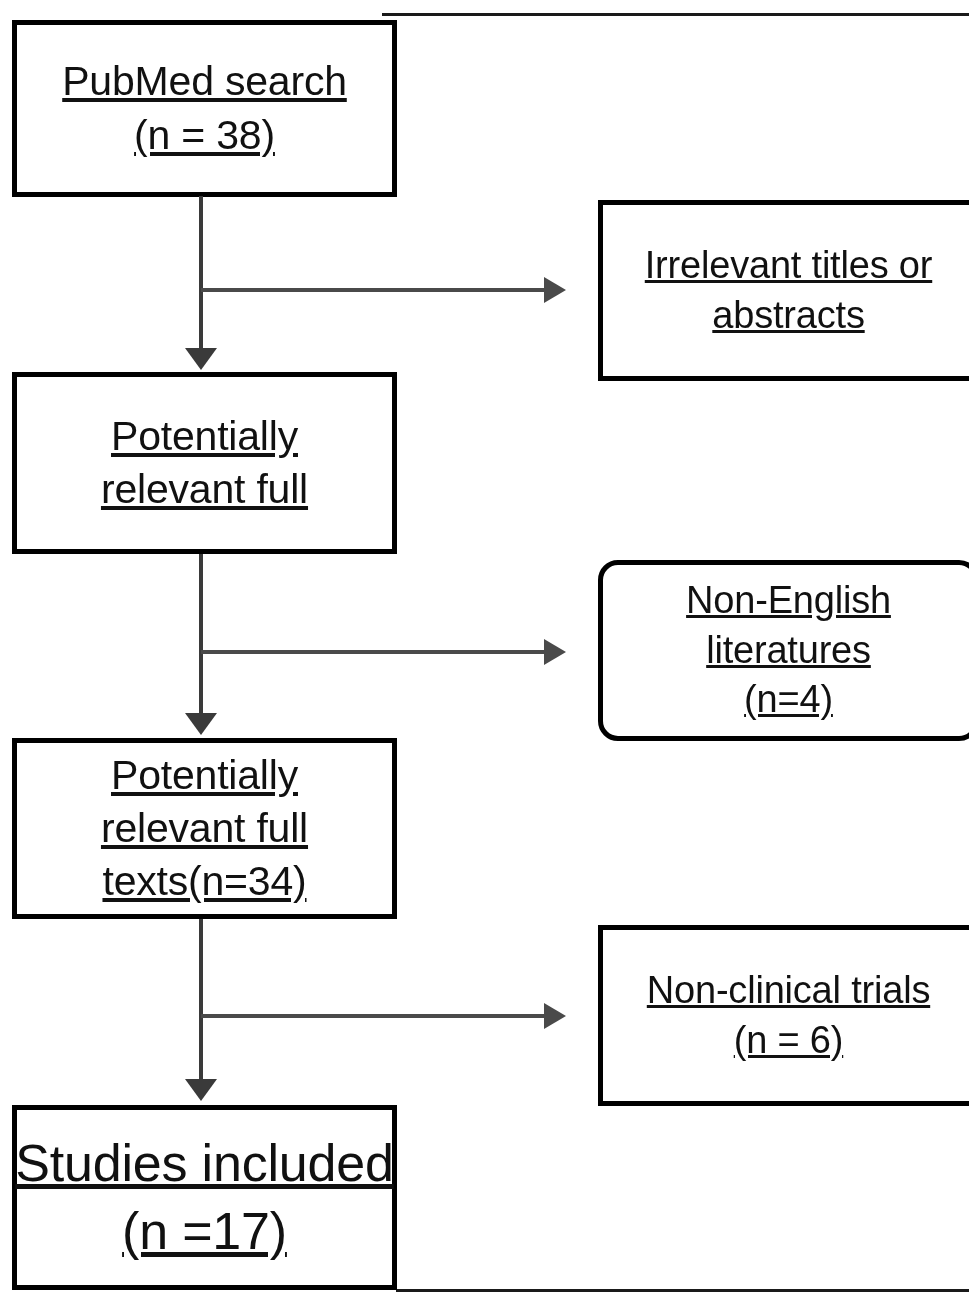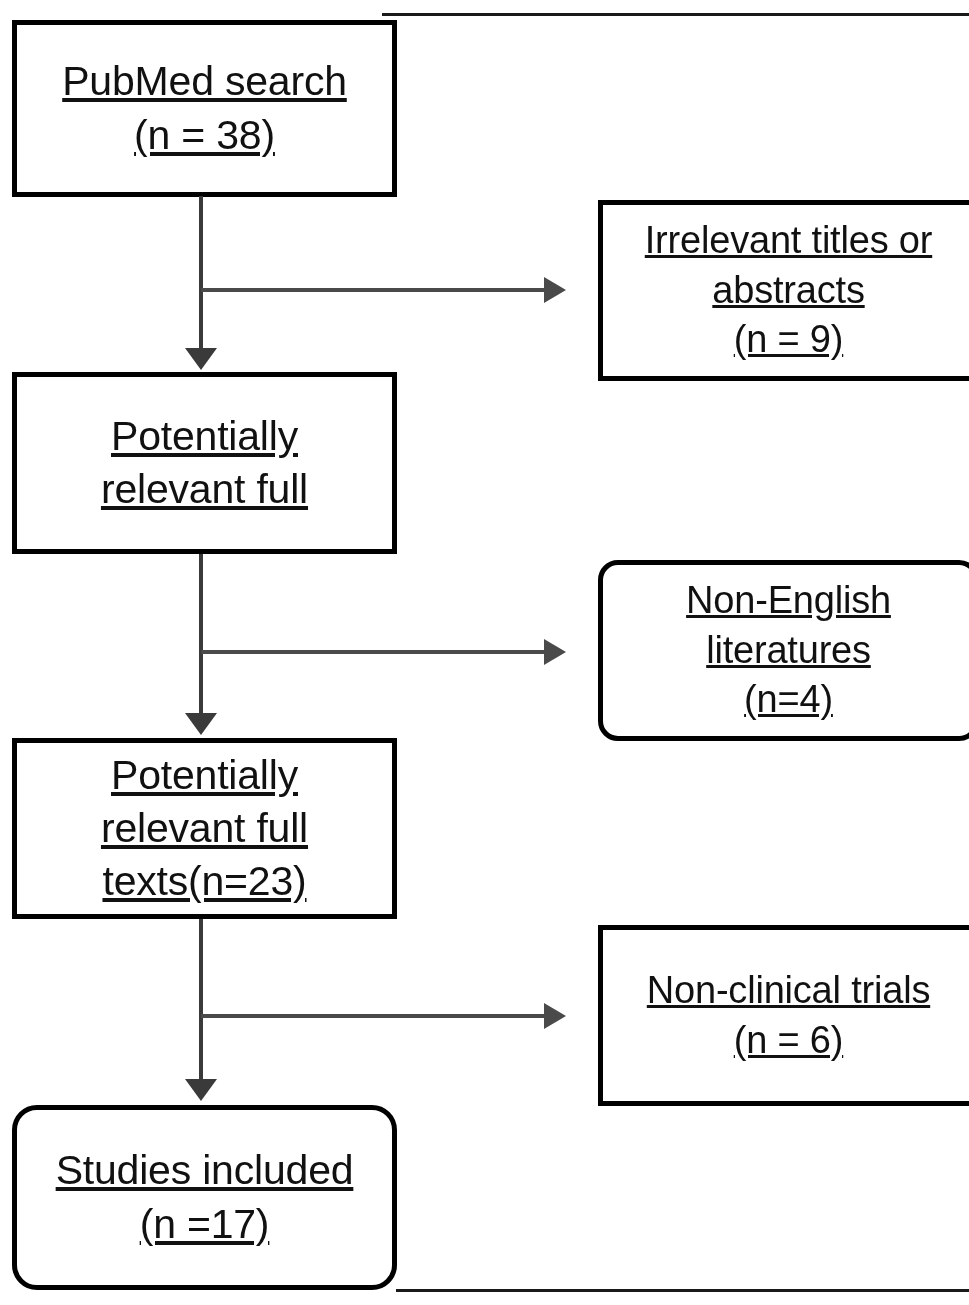--- a/index.html
+++ b/index.html
@@ -37,21 +37,21 @@
     white-space: pre;
   }
 
   
   .left-box  { left: 12px;  width: 385px; }
   .right-box { left: 565px; width: 381px; margin-left: 33px; }
 
   #box-pubmed     { top: 20px;   height: 177px; font-size: 41px; }
   #box-relevant29 { top: 372px;  height: 182px; font-size: 41px; }
   #box-relevant23 { top: 738px;  height: 181px; font-size: 41px; }
-  #box-included   { top: 1105px; height: 185px; font-size: 41px; border-radius: 25px; }
+  #box-included   { top: 1105px; height: 185px; font-size: 52px; }
 
   #box-irrelevant { top: 200px;  height: 181px; font-size: 38px; }
   #box-nonenglish { top: 560px;  height: 181px; font-size: 38px; border-radius: 20px; }
   #box-nonclinical{ top: 925px;  height: 181px; font-size: 38px; }
 
   
   .v-line {
     position: absolute;
     left: 199px;
     width: 4px;
@@ -120,32 +120,31 @@
   </div>
 
   <div class="flow-box left-box" id="box-relevant29">
     <span class="ln">Potentially</span>
     <span class="ln">relevant full</span>
   </div>
 
   <div class="flow-box left-box" id="box-relevant23">
     <span class="ln">Potentially</span>
     <span class="ln">relevant full</span>
-    <span class="ln">texts(n=23)</span>
+    <span class="ln">texts(n=34)</span>
   </div>
 
   <div class="flow-box left-box" id="box-included">
     <span class="ln">Studies included</span>
     <span class="ln">(n =17)</span>
   </div>
 
   <div class="flow-box right-box" id="box-irrelevant">
     <span class="ln">Irrelevant titles or</span>
     <span class="ln">abstracts</span>
-    <span class="ln">(n = 9)</span>
   </div>
 
   <div class="flow-box right-box" id="box-nonenglish">
     <span class="ln">Non-English</span>
     <span class="ln">literatures</span>
     <span class="ln">(n=4)</span>
   </div>
 
   <div class="flow-box right-box" id="box-nonclinical">
     <span class="ln">Non-clinical trials</span>

